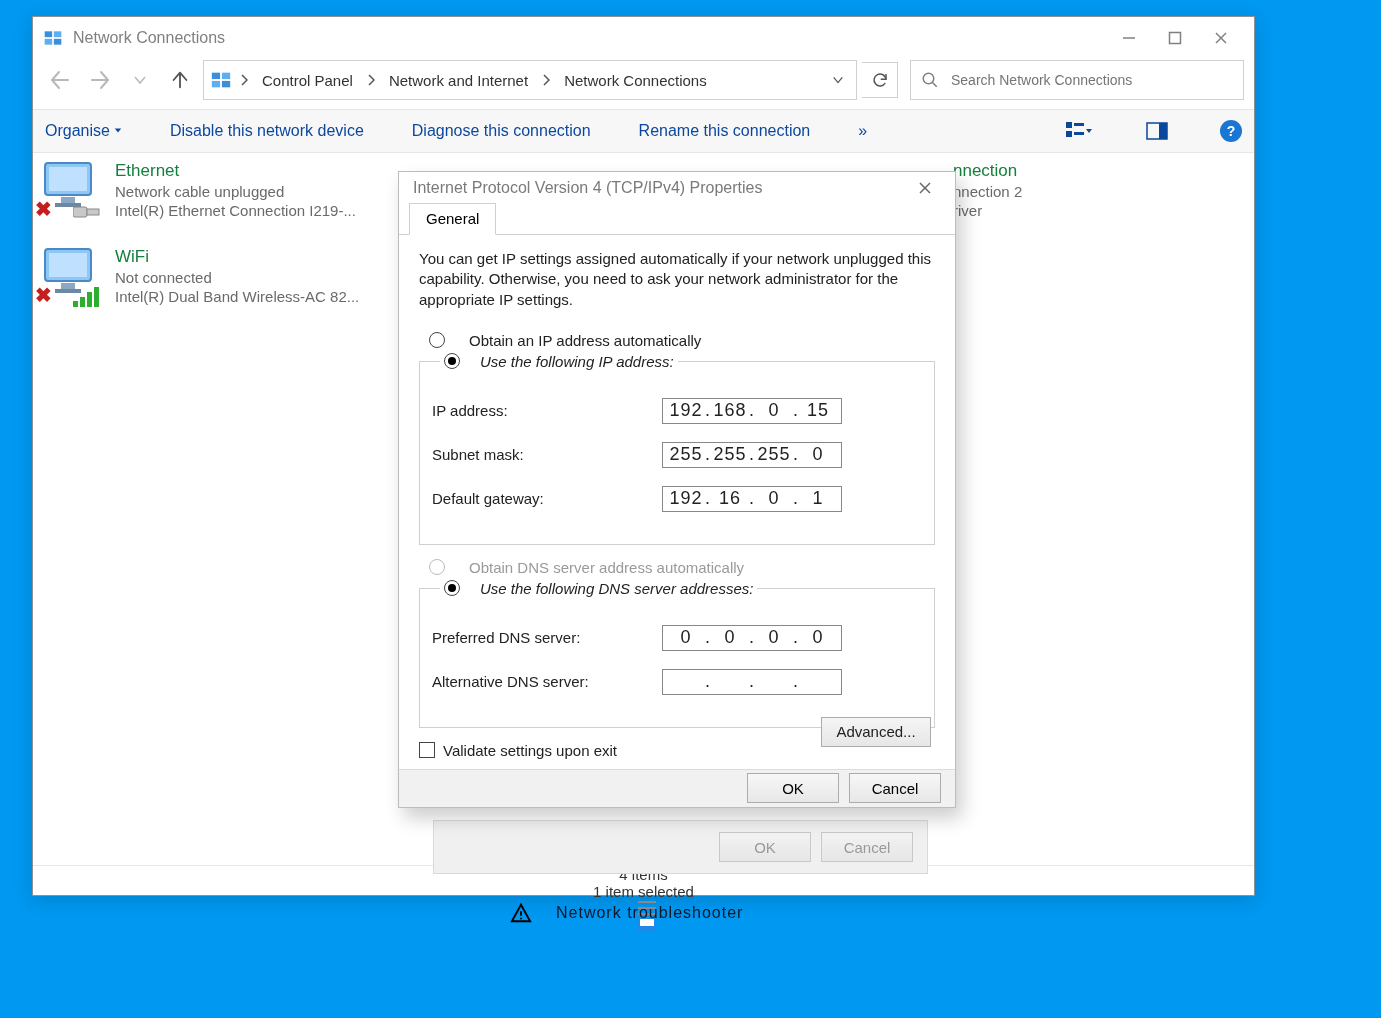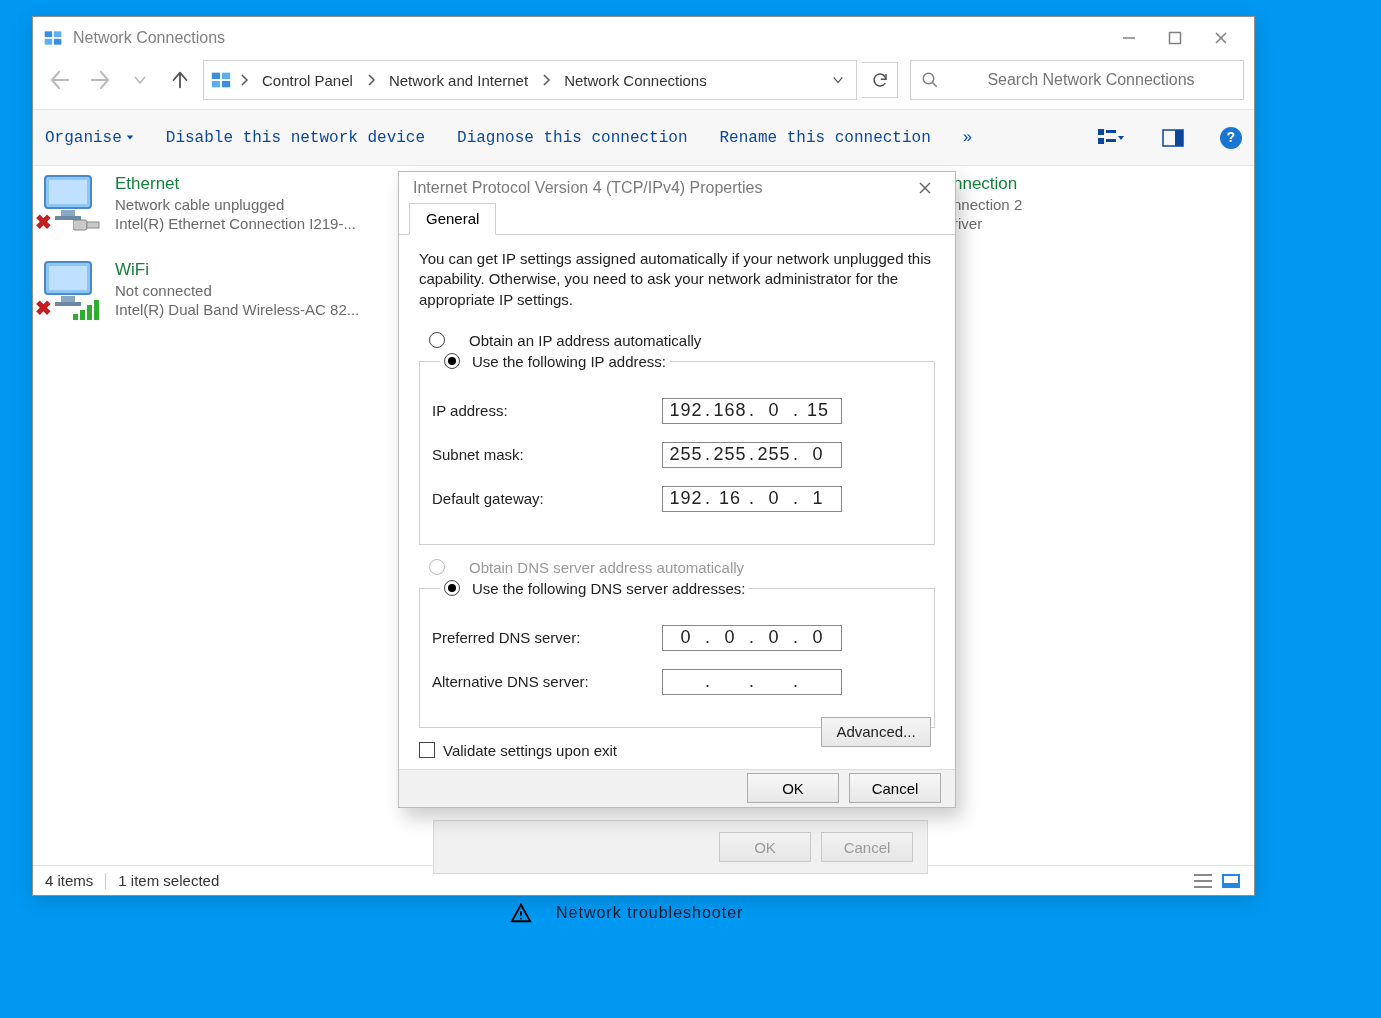--- a/index.html
+++ b/index.html
@@ -95,40 +95,38 @@
     height:40px;
     border:1px solid #d0d0d0;
     display:flex;align-items:center;
     padding:0 10px;
     gap:10px;
     color:#808080;
     margin-left:6px;
   }
   .searchbox input{
     border:none;outline:none;
-    font-size:16px;
+    font-size:14px;
     color:#14532d;
     flex:1;
     background:transparent;
-    text-align:center;
   }
 
   
   .cmdbar {
-    height: 57px;
+    height: 44px;
     background: #f7f7f7;
     border-top:1px solid #e6e6e6;
     border-bottom:1px solid #e6e6e6;
     display:flex;
     align-items:center;
     padding:0 12px;
-    gap:32px;
+    gap:48px;
     color:#0b479d;
     font-size:16px;
-    font-family:Liberation Mono, monospace;
   }
   .cmdbar .cmditem{ display:flex; align-items:center; gap:4px; cursor:default;}
   .cmdbar .spacer{flex:1}
   .cmdbar .viewbtn{ color:#0b479d; width:30px;height:30px;display:flex;align-items:center;justify-content:center;}
   .cmdbar .help{ color:#fff; background:#1976d2;border-radius:50%;width:22px;height:22px;display:flex;align-items:center;justify-content:center;font-weight:700;font-size:14px;}
 
   
   .content {
     position:relative;
     height: calc(100% - 42px - 50px - 44px - 30px);
@@ -152,20 +150,21 @@
 
   
   .statusbar{
     position:absolute; left:0; right:0; bottom:0;
     height:30px;
     border-top:1px solid #e6e6e6;
     display:flex; align-items:center;
     padding:0 12px;
     color:#333;
     font-size:15px;
+    flex-direction:column;
   }
   .statusbar .divider{ width:1px;height:16px;background:#ccc;margin:0 12px;}
   .statusbar .sbspacer{flex:1}
   .statusbar .viewicon{width:22px;height:22px;margin-left:6px;display:flex;align-items:center;justify-content:center;}
 
   
   .under-dialog-footer{
     position:absolute;
     left:433px;
     top:820px;
@@ -251,21 +250,21 @@
   .radio.sel::after{content:"";width:8px;height:8px;background:#000;border-radius:50%;}
   .radio.dis{border-color:#bbb;}
   .radio-row.dis{color:#9a9a9a;}
   
   fieldset.group{
     border:1px solid #cfcfcf;
     margin: 4px 0 14px 0;
     padding:10px 12px 14px 12px;
   }
   fieldset.group legend{ padding:0 4px; margin-left:8px;}
-  fieldset.group .legend-radio{display:flex;align-items:flex-start;gap:12px;}
+  fieldset.group .legend-radio{display:flex;align-items:flex-start;gap:20px;font-style:italic;}
 
   .form-row{
     display:flex;align-items:center;
     margin:18px 0;
   }
   .form-row .lbl{ width:230px;}
   .ipbox{
     width:180px;height:26px;border:1px solid #888;
     display:flex;align-items:center;justify-content:space-evenly;
     font-family:inherit; font-size:18px;

